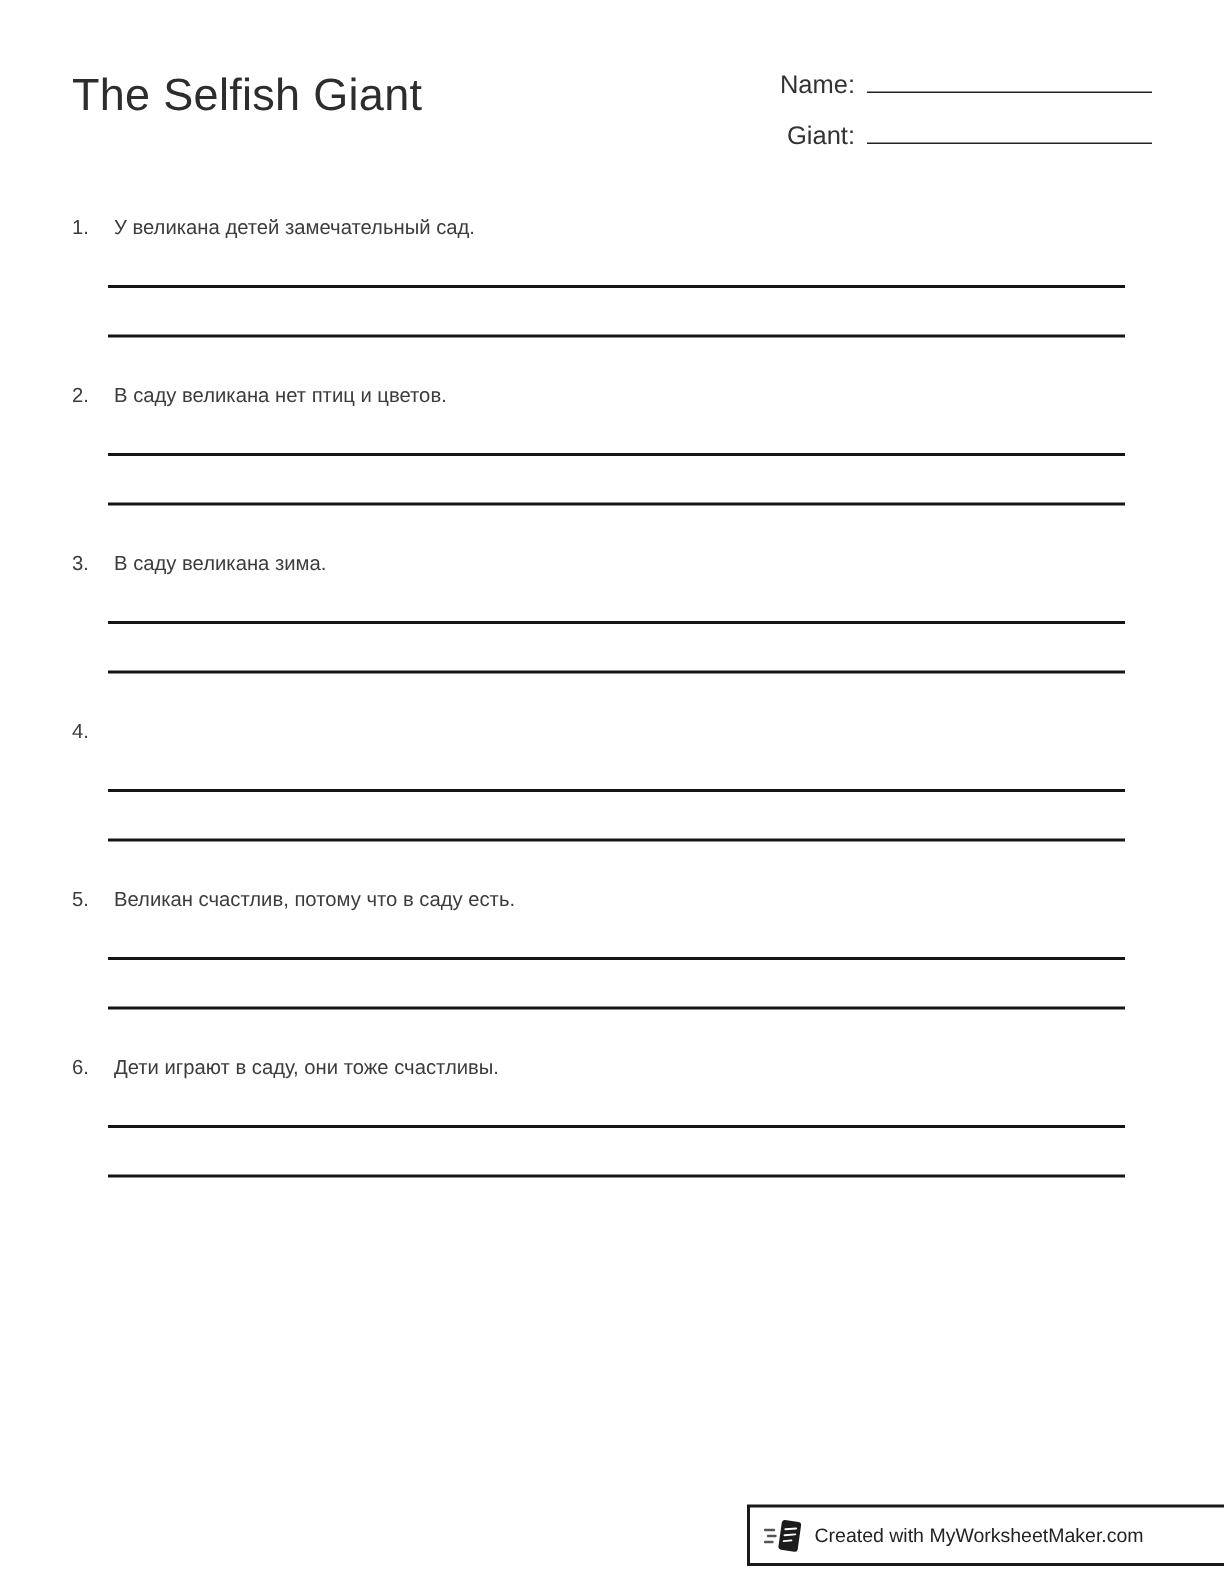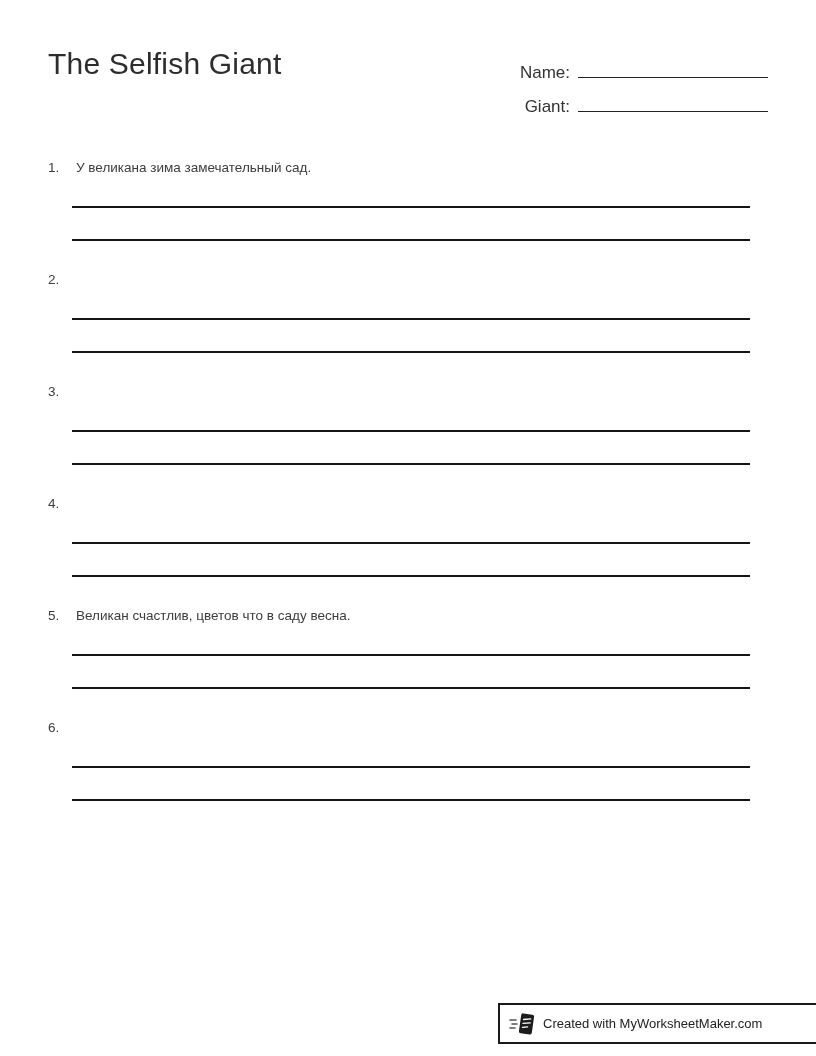--- a/index.html
+++ b/index.html
@@ -27,21 +27,21 @@
     font-size: 30px;
     font-weight: 400;
     color: #2d2d2d;
     letter-spacing: 0.2px;
     line-height: 1.2;
   }
   .name-date {
     display: flex;
     flex-direction: column;
     gap: 13px;
-    margin-top: 16px;
+    margin-top: 0;
   }
   .nd-row {
     display: flex;
     justify-content: flex-end;
     align-items: baseline;
   }
   .nd-label {
     font-size: 17px;
     color: #333333;
   }
@@ -125,62 +125,65 @@
         <span class="nd-line"></span>
       </div>
     </div>
   </div>
 
   <div class="questions">
 
     <div class="question-item">
       <div class="q-row">
         <span class="q-number">1.</span>
-        <span class="q-text">У великана зима замечательный сад.</span>
+        <span class="q-text">У великана детей замечательный сад.</span>
       </div>
       <div class="answer-line first"></div>
       <div class="answer-line second"></div>
     </div>
 
     <div class="question-item">
       <div class="q-row">
         <span class="q-number">2.</span>
+        <span class="q-text">В саду великана нет птиц и цветов.</span>
       </div>
       <div class="answer-line first"></div>
       <div class="answer-line second"></div>
     </div>
 
     <div class="question-item">
       <div class="q-row">
         <span class="q-number">3.</span>
+        <span class="q-text">В саду великана зима.</span>
       </div>
       <div class="answer-line first"></div>
       <div class="answer-line second"></div>
     </div>
 
     <div class="question-item">
       <div class="q-row">
         <span class="q-number">4.</span>
       </div>
       <div class="answer-line first"></div>
       <div class="answer-line second"></div>
     </div>
 
     <div class="question-item">
       <div class="q-row">
         <span class="q-number">5.</span>
-        <span class="q-text">Великан счастлив, цветов что в саду весна.</span>
+        <span class="q-text">Великан счастлив, потому что в саду есть.</span>
       </div>
       <div class="answer-line first"></div>
       <div class="answer-line second"></div>
     </div>
 
     <div class="question-item">
       <div class="q-row">
         <span class="q-number">6.</span>
+        <span class="q-text">Дети играют в саду, они тоже счастливы.</span>
       </div>
       <div class="answer-line first"></div>
       <div class="answer-line second"></div>
     </div>
 
   </div>
 
   <div class="footer-badge">
     <span class="badge-icon">
       <svg viewBox="0 0 28 26" width="28" height="26" xmlns="http://www.w3.org/2000/svg">

